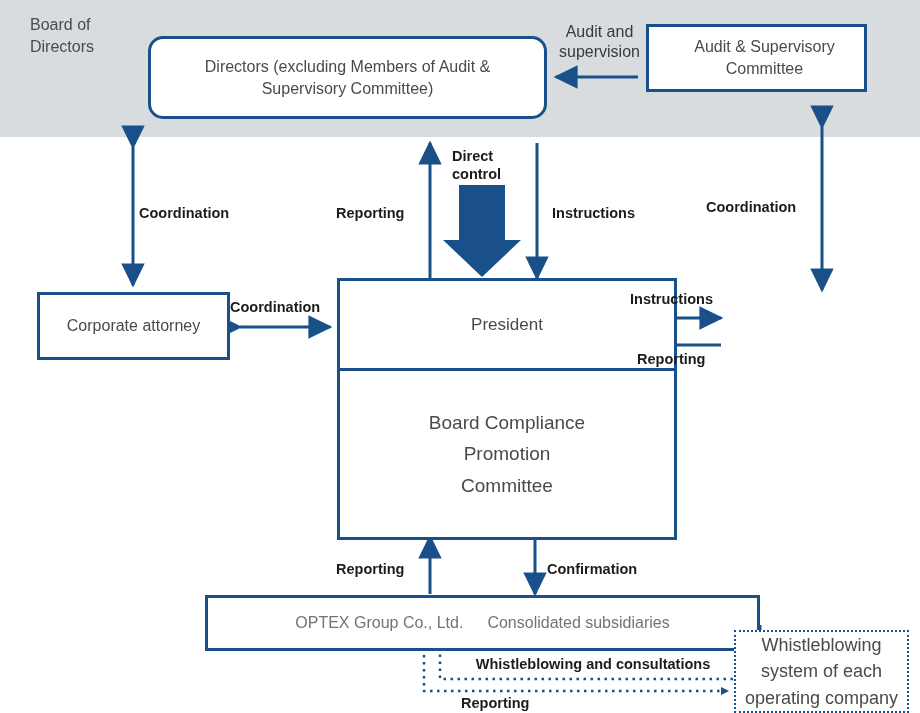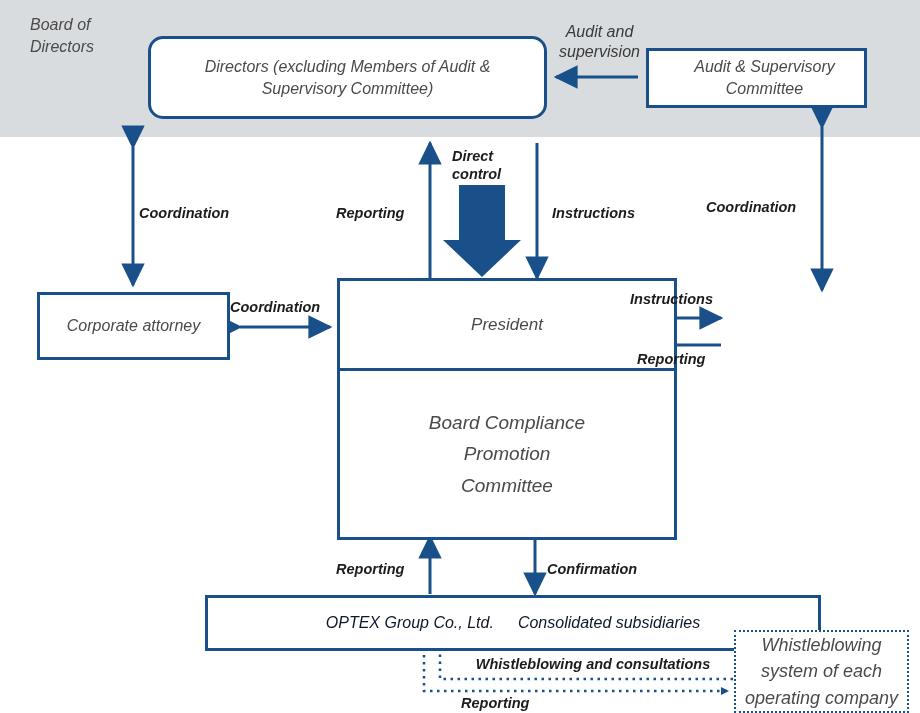--- a/index.html
+++ b/index.html
@@ -7,21 +7,20 @@
     padding: 0;
     background: #ffffff;
   }
   #canvas {
     position: relative;
     width: 920px;
     height: 713px;
     background: #ffffff;
     font-family: "Liberation Sans", sans-serif;
     overflow: hidden;
-    font-style: italic;
   }
   .band {
     position: absolute;
     left: 0;
     top: 0;
     width: 920px;
     height: 137px;
     background: #d8dcdf;
   }
   svg.layer {
@@ -97,30 +96,30 @@
     text-align: center;
     color: #4a4a4a;
     font-size: 19px;
     line-height: 1.65;
     white-space: pre-line;
   }
   #optex-box {
     position: absolute;
     left: 205px;
     top: 595px;
-    width: 616px;
+    width: 555px;
     height: 56px;
     box-sizing: border-box;
     border: 3px solid #1a5089;
     background: #ffffff;
     display: flex;
     align-items: center;
     justify-content: center;
     gap: 24px;
-    color: #0f172a;
+    color: #737373;
     font-size: 16px;
   }
   #whistle-box {
     position: absolute;
     left: 734px;
     top: 630px;
     width: 175px;
     height: 83px;
     box-sizing: border-box;
     border: 2px dotted #1a5089;
@@ -180,21 +179,21 @@
 
     <path d="M760,625 L760,652" stroke="#1a5089" stroke-width="3" fill="none"></path>
   </svg>
 
   <div class="plain-label" style="left:30px; top:14px; width:110px; font-size:16px;">Board of
 Directors</div>
 
   <div class="box" style="left:148px; top:36px; width:399px; height:83px; white-space:pre-line;border-radius:15px;">Directors (excluding Members of Audit &amp;
 Supervisory Committee)</div>
 
-  <div class="box" style="left:646px; top:48px; width:221px; height:60px; white-space:pre-line;padding-left:16px;">Audit &amp; Supervisory
+  <div class="box" style="left:646px; top:24px; width:221px; height:68px; white-space:pre-line;padding-left:16px;">Audit &amp; Supervisory
 Committee</div>
 
   <div class="box" style="left:37px; top:292px; width:193px; height:68px;">Corporate attorney</div>
 
   <div id="president-committee">
     <div id="president-cell">President</div>
     <div id="committee-cell">Board Compliance
 Promotion
 Committee</div>
   </div>

